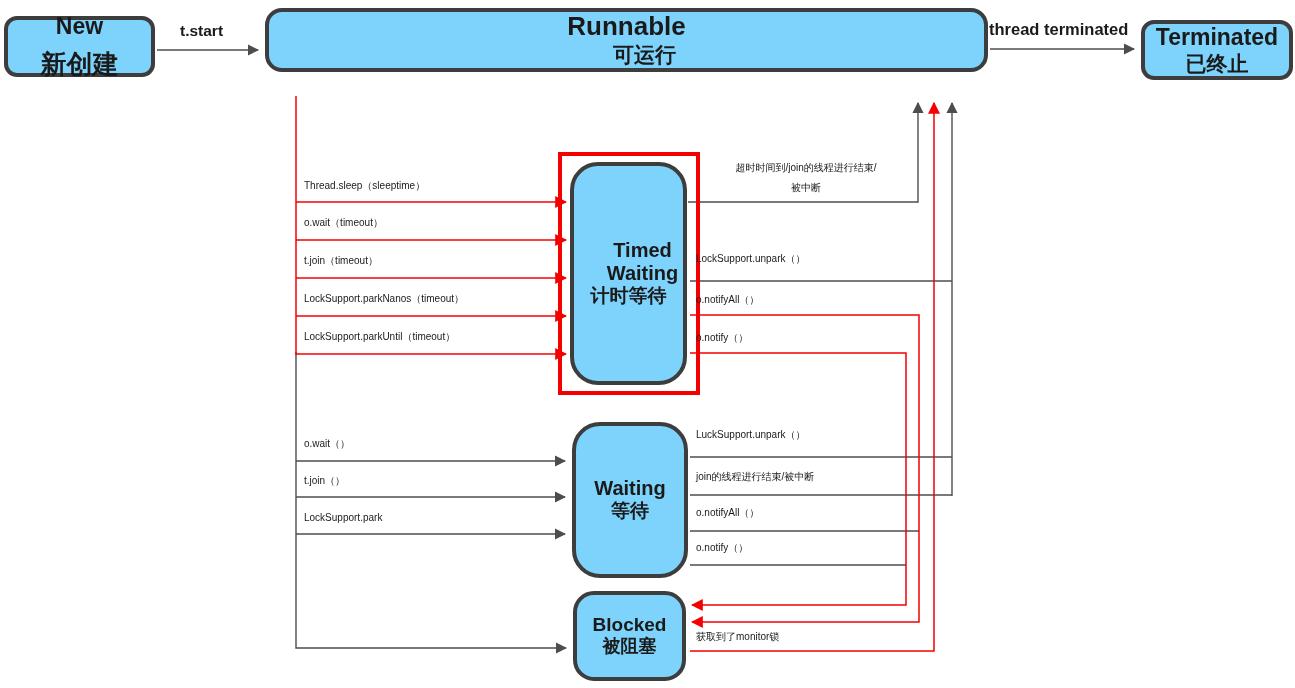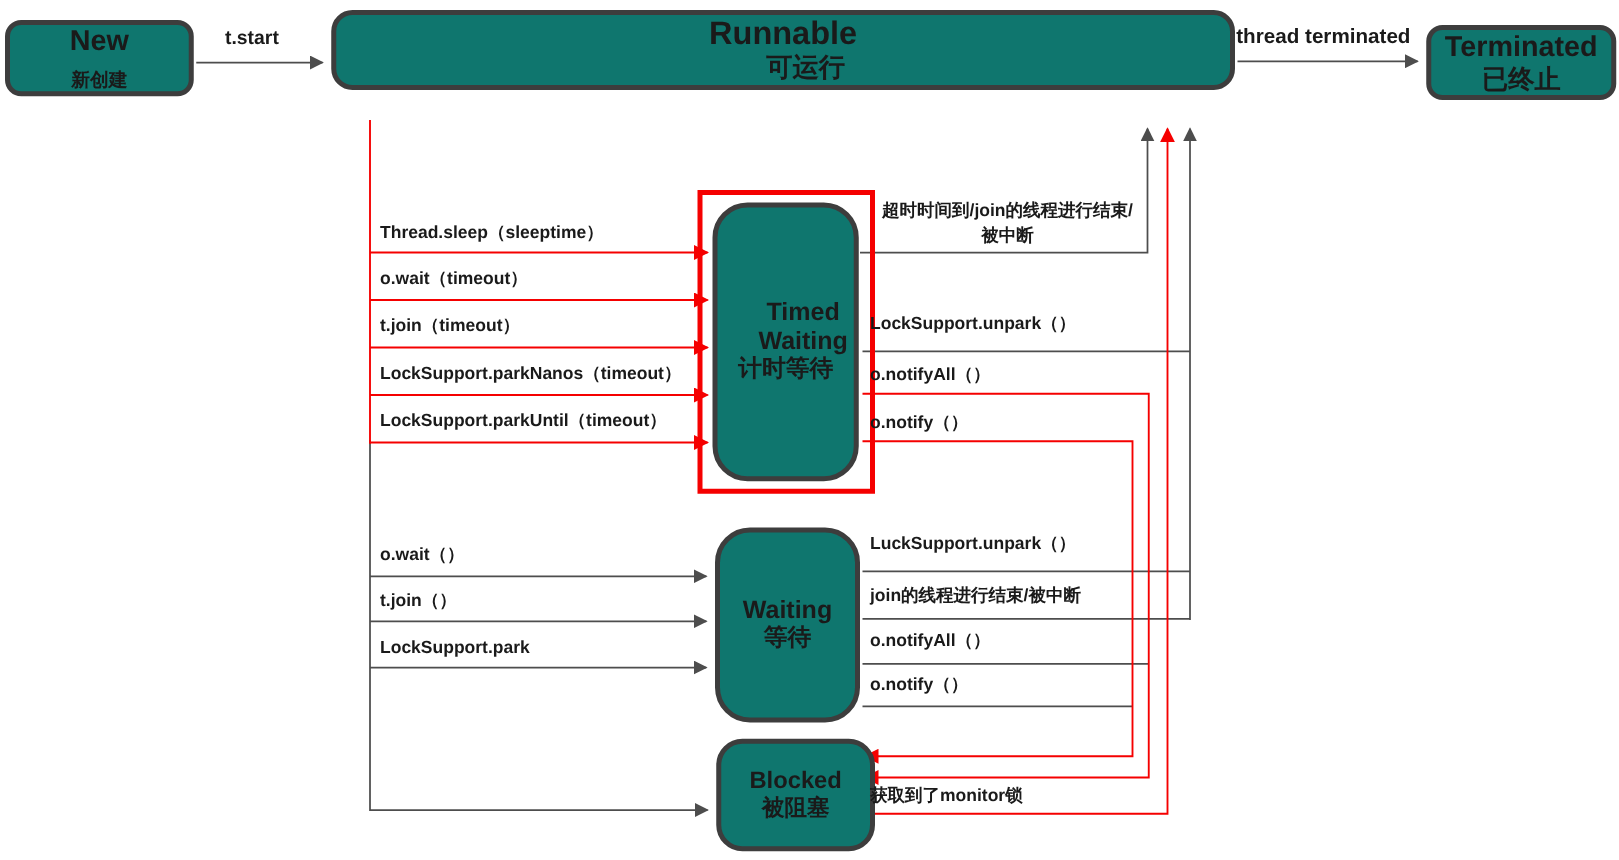--- a/index.html
+++ b/index.html
@@ -2,52 +2,51 @@
 <html><head>
 <meta charset="utf-8">
 <style>
   html,body{margin:0;padding:0;background:#ffffff;}
   .canvas{
     position:relative;width:1295px;height:688px;background:#ffffff;overflow:hidden;
     font-family:"Liberation Sans","DejaVu Sans",sans-serif;color:#1a1a1a;
   }
   .wires{position:absolute;left:0;top:0;width:1295px;height:688px;}
   .node{
-    position:absolute;background:#0f766e;border:4px solid #3d3d3d;
+    position:absolute;background:#7dd3fc;border:4px solid #3d3d3d;
     display:flex;flex-direction:column;align-items:center;justify-content:center;
     box-sizing:border-box;text-align:center;
   }
   .nt{font-weight:bold;white-space:pre-line;line-height:1.15;}
   .ns{font-weight:bold;line-height:1.2;}
   .node-new{left:4px;top:16px;width:151px;height:61px;border-radius:13px;}
   .node-new .nt{font-size:23px;}
-  .node-new .ns{font-size:15px;margin-top:10px;}
+  .node-new .ns{font-size:26px;margin-top:10px;}
   .node-runnable{left:265px;top:8px;width:723px;height:64px;border-radius:17px;}
   .node-runnable .nt{font-size:26px;}
   .node-runnable .ns{font-size:21px;margin-left:36px;}
   .node-terminated{left:1141px;top:20px;width:152px;height:60px;border-radius:13px;}
   .node-terminated .nt{font-size:23px;}
   .node-terminated .ns{font-size:21px;}
   .tw-outline{
     position:absolute;left:558px;top:152px;width:142px;height:243px;
     border:4px solid #f50000;box-sizing:border-box;background:transparent;
   }
   .node-timed{left:570px;top:162px;width:117px;height:223px;border-radius:28px;border-width:4px;}
   .node-timed .nt{font-size:20px;margin-left:28px;}
   .node-timed .ns{font-size:19px;}
   .node-waiting{left:572px;top:422px;width:116px;height:156px;border-radius:28px;}
   .node-waiting .nt{font-size:20px;}
   .node-waiting .ns{font-size:19px;}
-  .node-blocked{left:573px;top:591px;width:127px;height:90px;border-radius:21px;}
+  .node-blocked{left:573px;top:591px;width:113px;height:90px;border-radius:21px;}
   .node-blocked .nt{font-size:19px;}
   .node-blocked .ns{font-size:18px;}
   .lbl{
-    position:absolute;font-size:14px;line-height:19px;color:#1a1a1a;
+    position:absolute;font-size:10px;line-height:19px;color:#1a1a1a;
     white-space:pre-line;
-    font-weight:bold;
   }
   .lbl-bold{font-weight:bold;font-size:15.5px;}
   .lbl-center{text-align:center;}
 </style>
 </head>
 <body>
 
 <div class="canvas">
 
   <svg class="wires" viewBox="0 0 1295 688" xmlns="http://www.w3.org/2000/svg">

